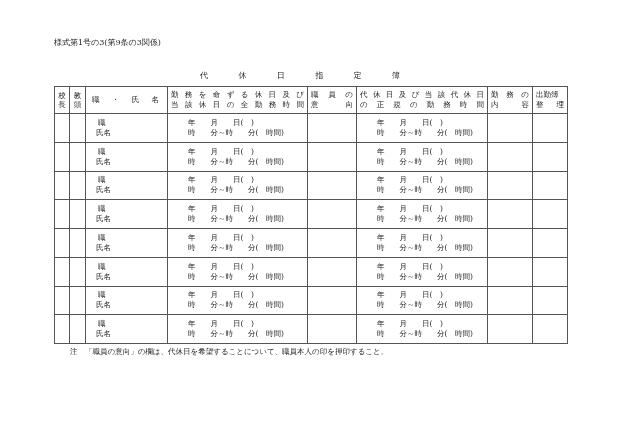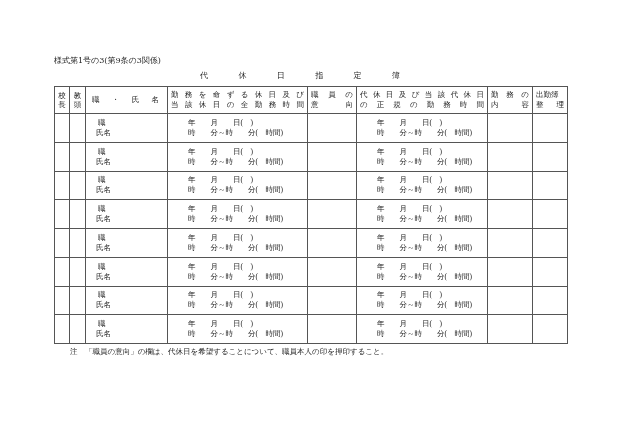--- a/index.html
+++ b/index.html
@@ -1,32 +1,32 @@
 <!DOCTYPE html>
 <html><head>
 <meta charset="utf-8">
 <style>
   html, body { margin:0; padding:0; }
   body { width:630px; height:440px; background:#ffffff; position:relative; overflow:hidden;
          font-family:"DejaVu Serif","Liberation Serif",serif; color:#222; }
-  .form-label { position:absolute; left:54px; top:55px; font-size:8px; letter-spacing:0; }
+  .form-label { position:absolute; left:54px; top:37px; font-size:8px; letter-spacing:0; }
   .title { position:absolute; left:170px; top:70px; width:260px; font-size:8px; display:flex; justify-content:space-between; padding:0 30px; box-sizing:border-box; }
   .title span { display:inline-block; }
   table { position:absolute; left:54px; top:86px; border-collapse:collapse; table-layout:fixed; font-size:7.5px; }
   td, th { border:1px solid #555; padding:0; font-weight:normal; vertical-align:middle; }
   tr.head { height:27px; }
   tr.row { height:28.75px; }
   .c1 { width:15px; } .c2 { width:16px; } .c3 { width:82px; } .c4 { width:140px; }
   .c5 { width:49px; } .c6 { width:131px; } .c7 { width:45px; } .c8 { width:35px; }
   .vh { text-align:center; line-height:9px; font-size:7.5px; }
   .spread { display:flex; justify-content:space-between; padding:0 3px; line-height:10px; }
   .namehead { display:flex; justify-content:space-between; padding:0 8px 0 6px; }
   .jobname { padding-left:10px; line-height:10px; }
   .jobname .l1 { padding-left:2px; }
-  .dt { padding-left:20px; line-height:10px; white-space:pre;font-family:Liberation Serif, serif; }
+  .dt { padding-left:20px; line-height:10px; white-space:pre; }
   .note { position:absolute; left:70px; top:347px; font-size:7.5px; }
 </style>
 </head>
 <body>
 
 <div class="form-label">様式第1号の3(第9条の3関係)</div>
 
 <div class="title">
   <span>代</span>
   <span>休</span>

